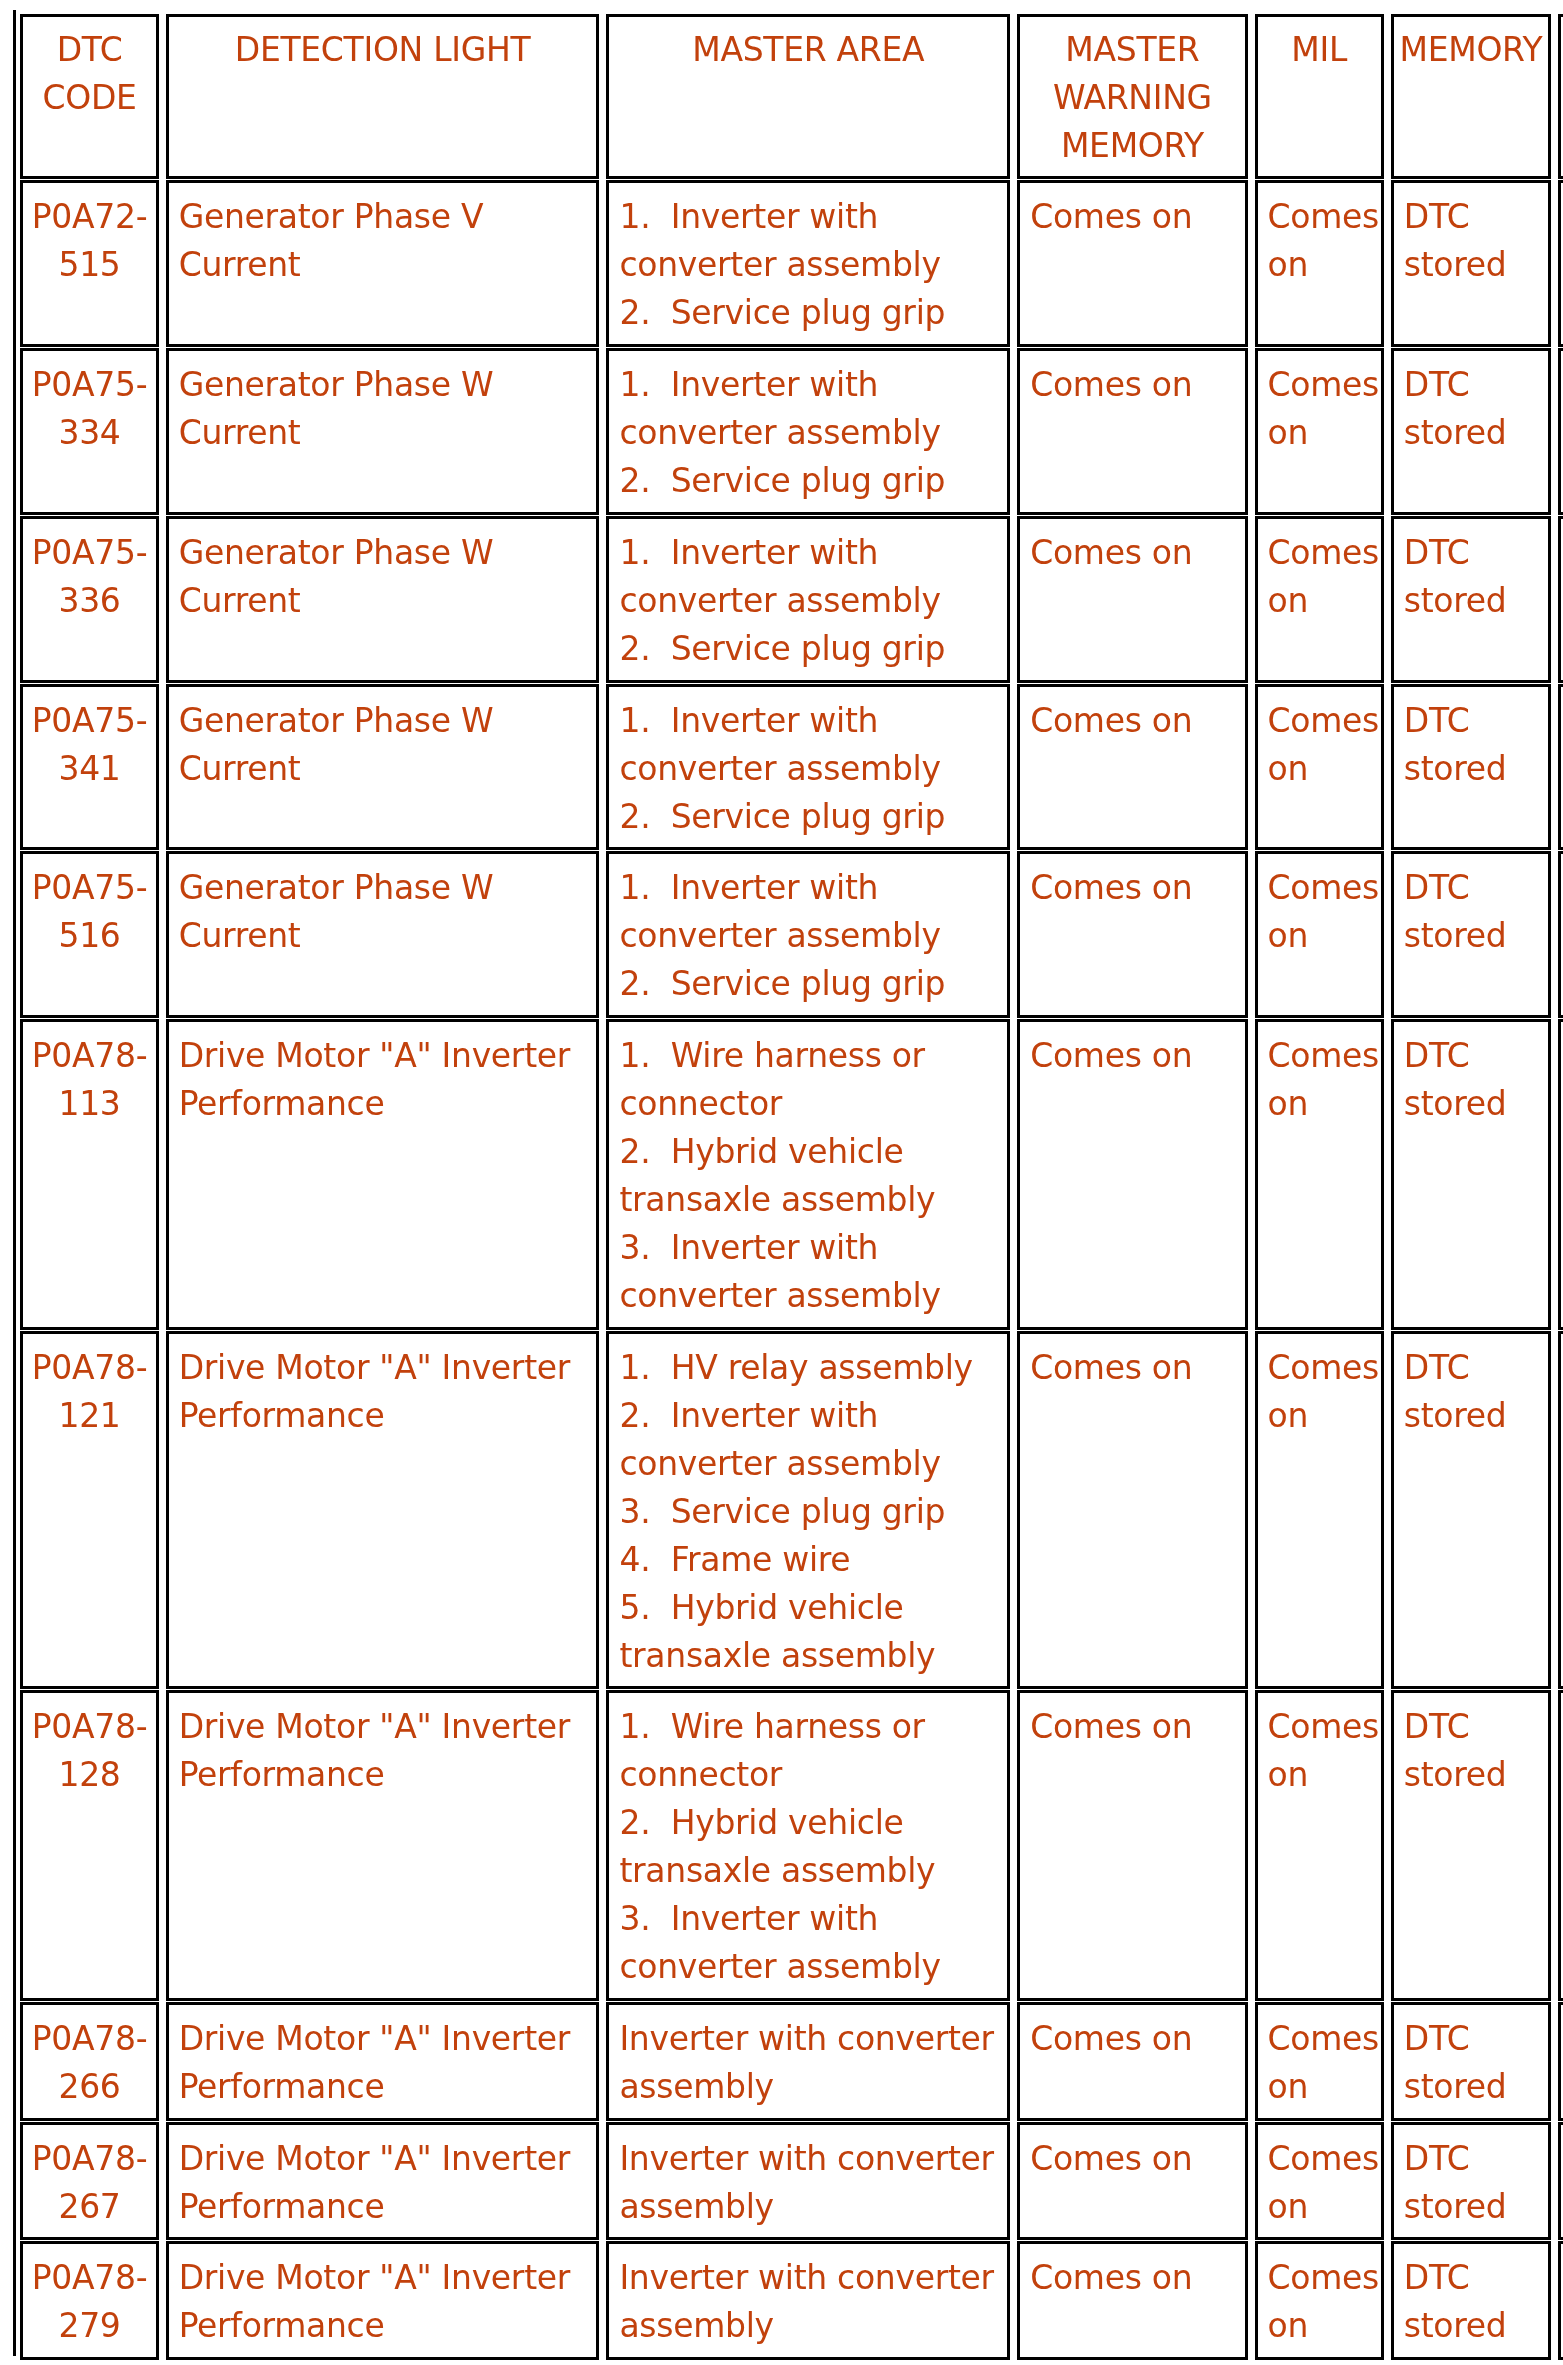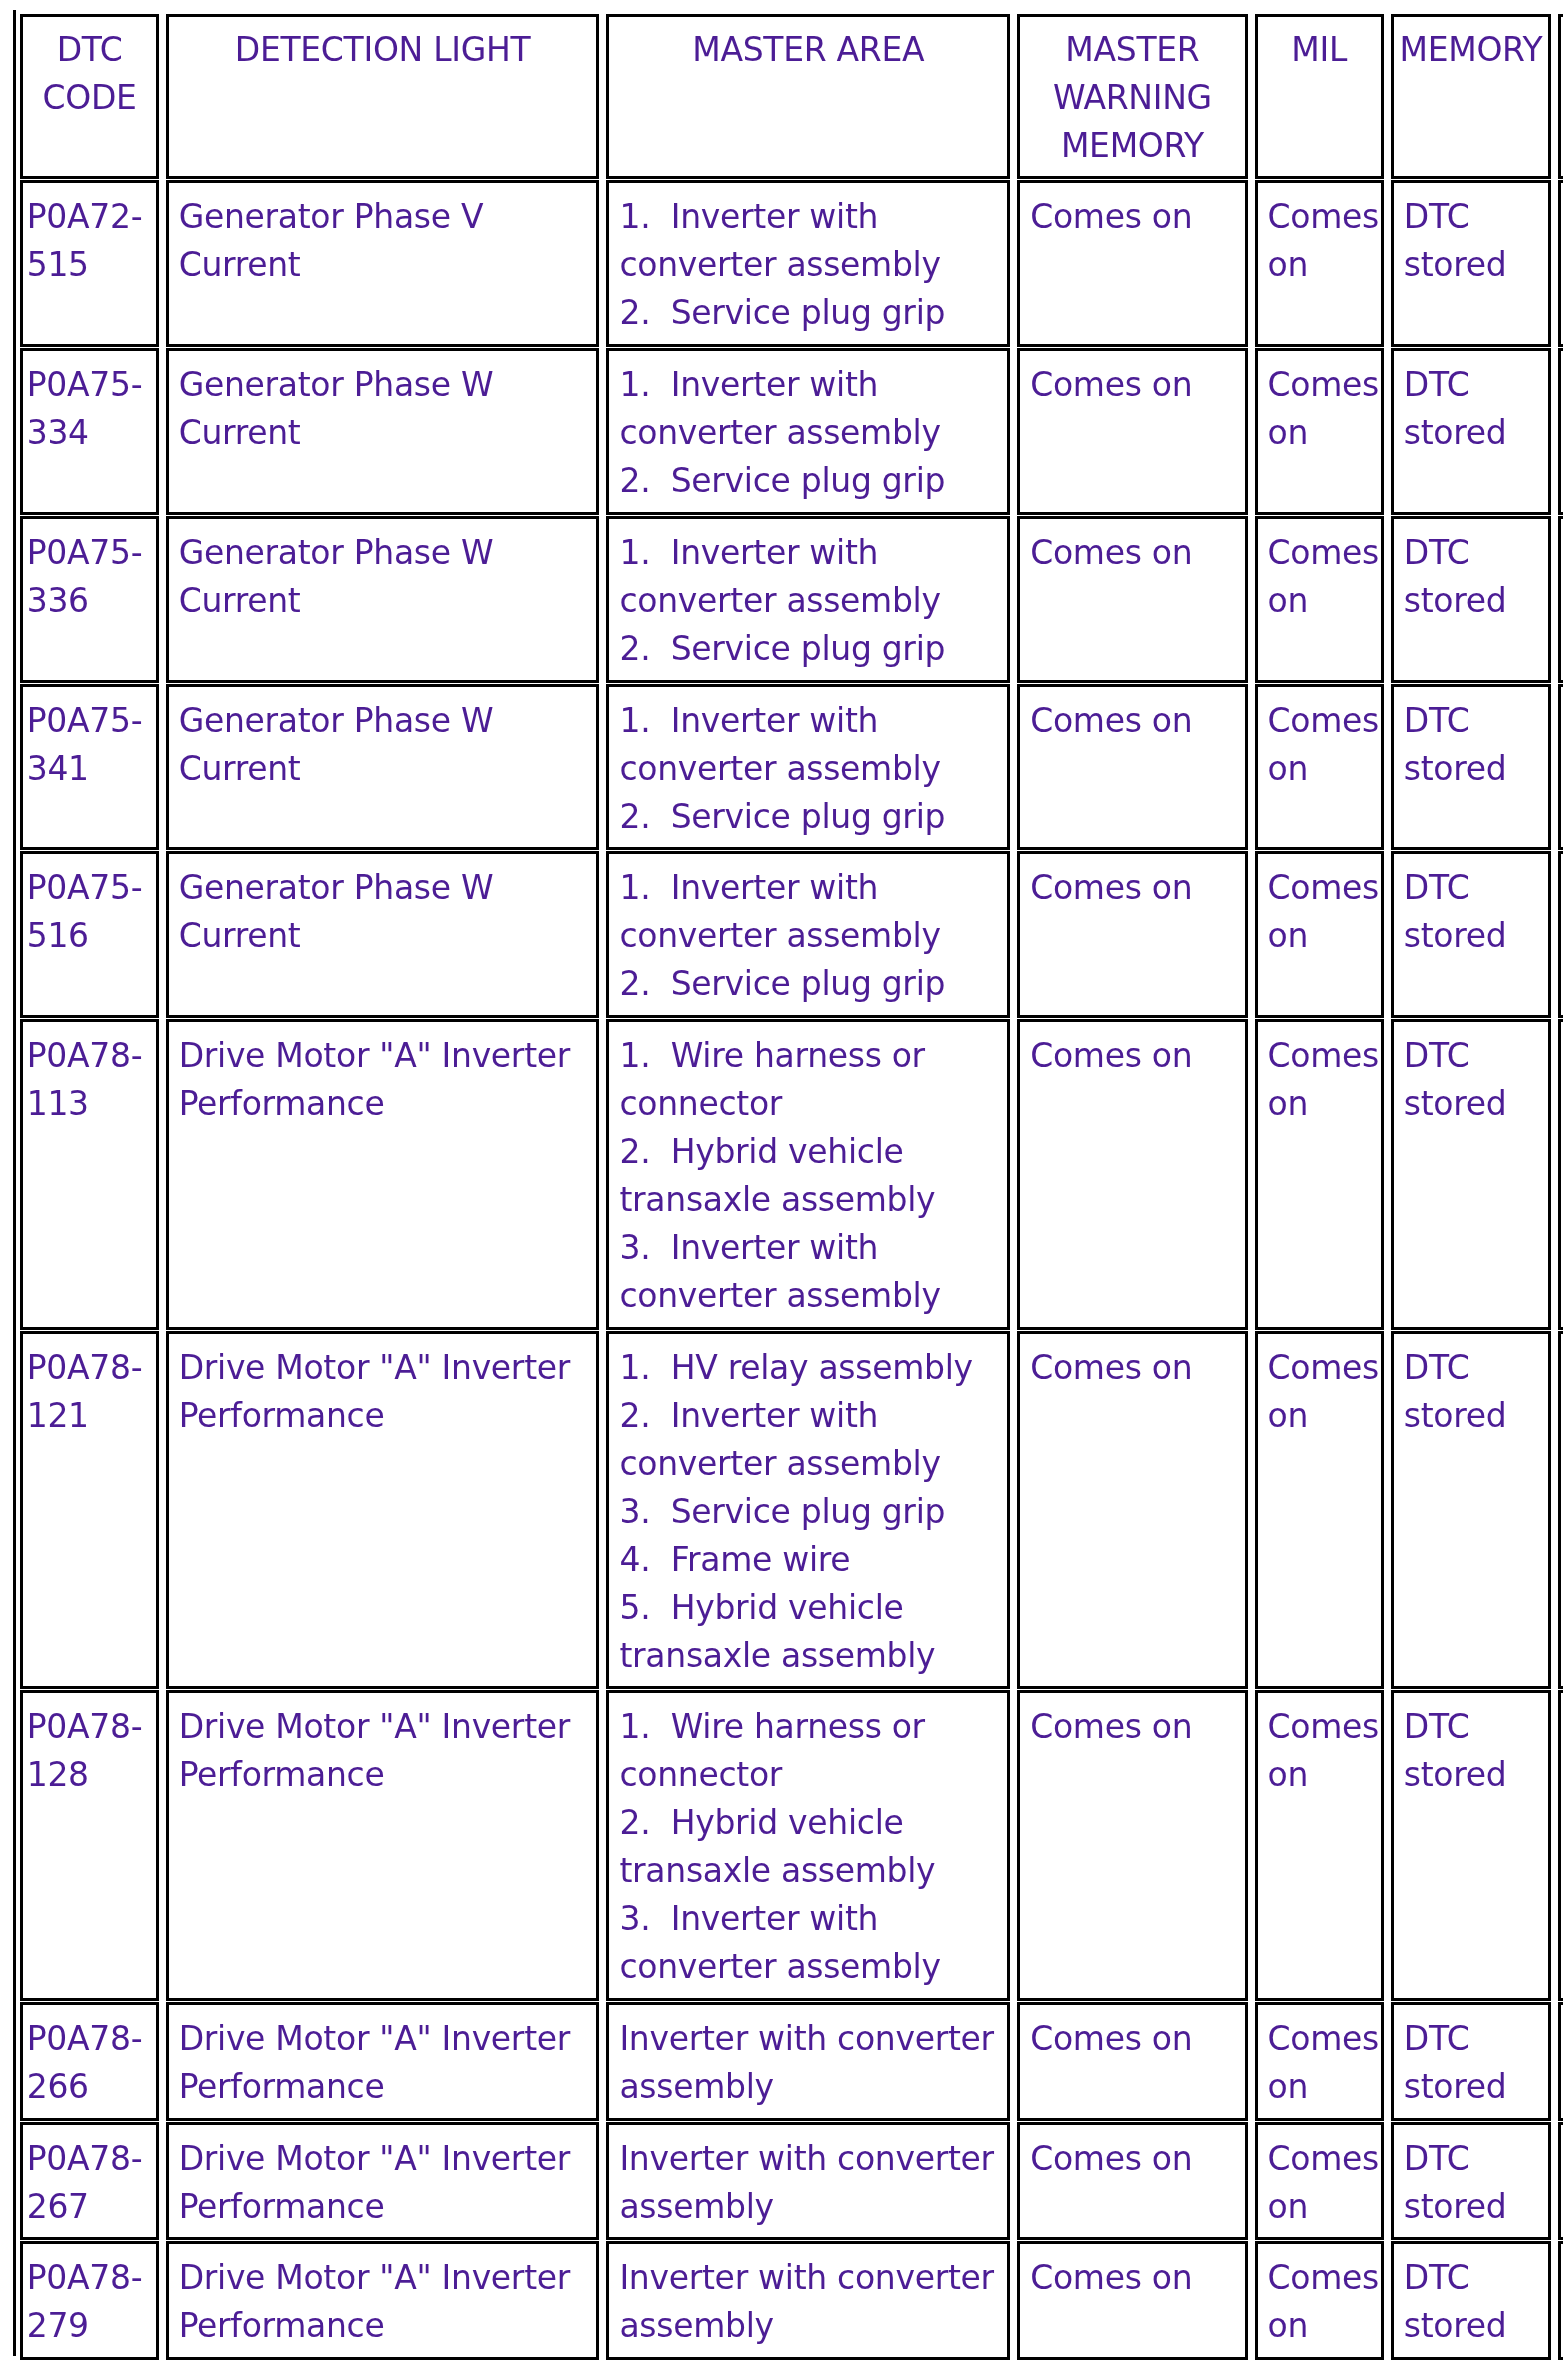--- a/index.html
+++ b/index.html
@@ -7,21 +7,21 @@
     padding: 0;
     background: #ffffff;
   }
   #page {
     position: relative;
     width: 1564px;
     height: 2366px;
     overflow: hidden;
     background: #ffffff;
     font-family: "DejaVu Sans", "Liberation Sans", sans-serif;
-    color: #4c1d95;
+    color: #c2410c;
   }
   
   #outer-left-border {
     position: absolute;
     left: 12.5px;
     top: 10px;
     width: 3.3px;
     height: 2346px;
     background: #000000;
   }
@@ -53,20 +53,21 @@
     white-space: pre-wrap;    
     padding: 10px 6.7px 6.7px 10px;
     text-align: left;
     overflow: hidden;
   }
   th {
     text-align: center;
     padding: 8.4px 3.3px 6.7px 3.3px;
   }
   td.code {
+    text-align: center;
     padding: 10px 3.3px 6.7px 3.3px;
   }
 </style>
 </head>
 <body>
 
 <div id="page">
   <div id="outer-left-border"></div>
 
   <table class="dtc">

